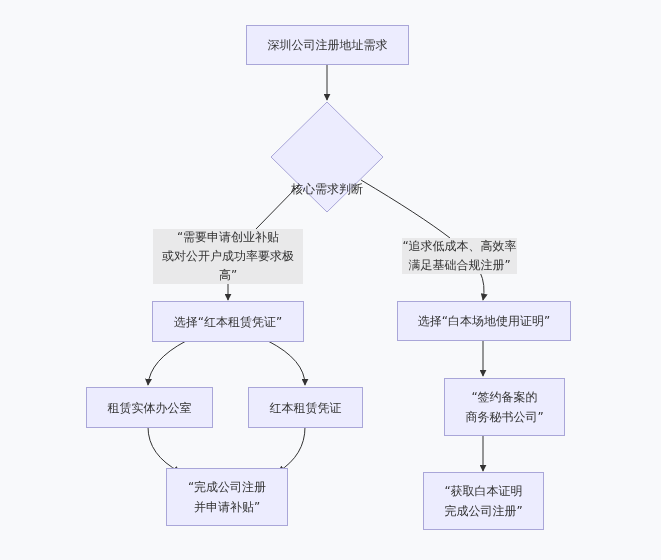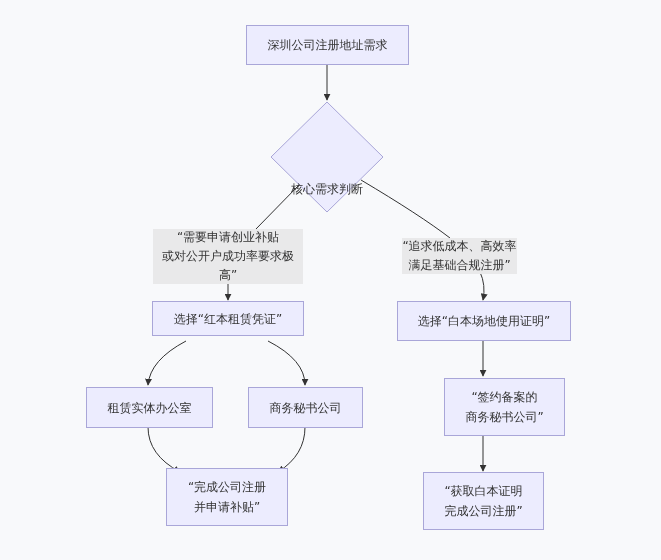--- a/index.html
+++ b/index.html
@@ -66,27 +66,27 @@
 
   <div class="diamond-text" style="left:271px;top:145px;width:112px;height:24px;margin-top:32px;">核心需求判断</div>
 
   <div class="label" style="left:153px;top:229px;width:150px;height:55px;">“需要申请创业补贴
 或对公开户成功率要求极
 高”</div>
 
   <div class="label" style="left:402px;top:238px;width:115px;height:36px;">“追求低成本、高效率
 满足基础合规注册”</div>
 
-  <div class="node" style="left:152px;top:301px;width:152px;height:35px;">选择“红本租赁凭证”</div>
+  <div class="node" style="left:152px;top:301px;width:152px;height:41px;">选择“红本租赁凭证”</div>
 
   <div class="node" style="left:397px;top:301px;width:174px;height:40px;">选择“白本场地使用证明”</div>
 
   <div class="node" style="left:86px;top:387px;width:127px;height:41px;">租赁实体办公室</div>
 
-  <div class="node" style="left:248px;top:387px;width:115px;height:41px;">商务秘书公司</div>
+  <div class="node" style="left:248px;top:387px;width:115px;height:41px;">红本租赁凭证</div>
 
   <div class="node" style="left:166px;top:468px;width:122px;height:58px;">“完成公司注册
 并申请补贴”</div>
 
   <div class="node" style="left:444px;top:378px;width:121px;height:58px;">“签约备案的
 商务秘书公司”</div>
 
   <div class="node" style="left:423px;top:472px;width:121px;height:58px;">“获取白本证明
 完成公司注册”</div>
 </div>

